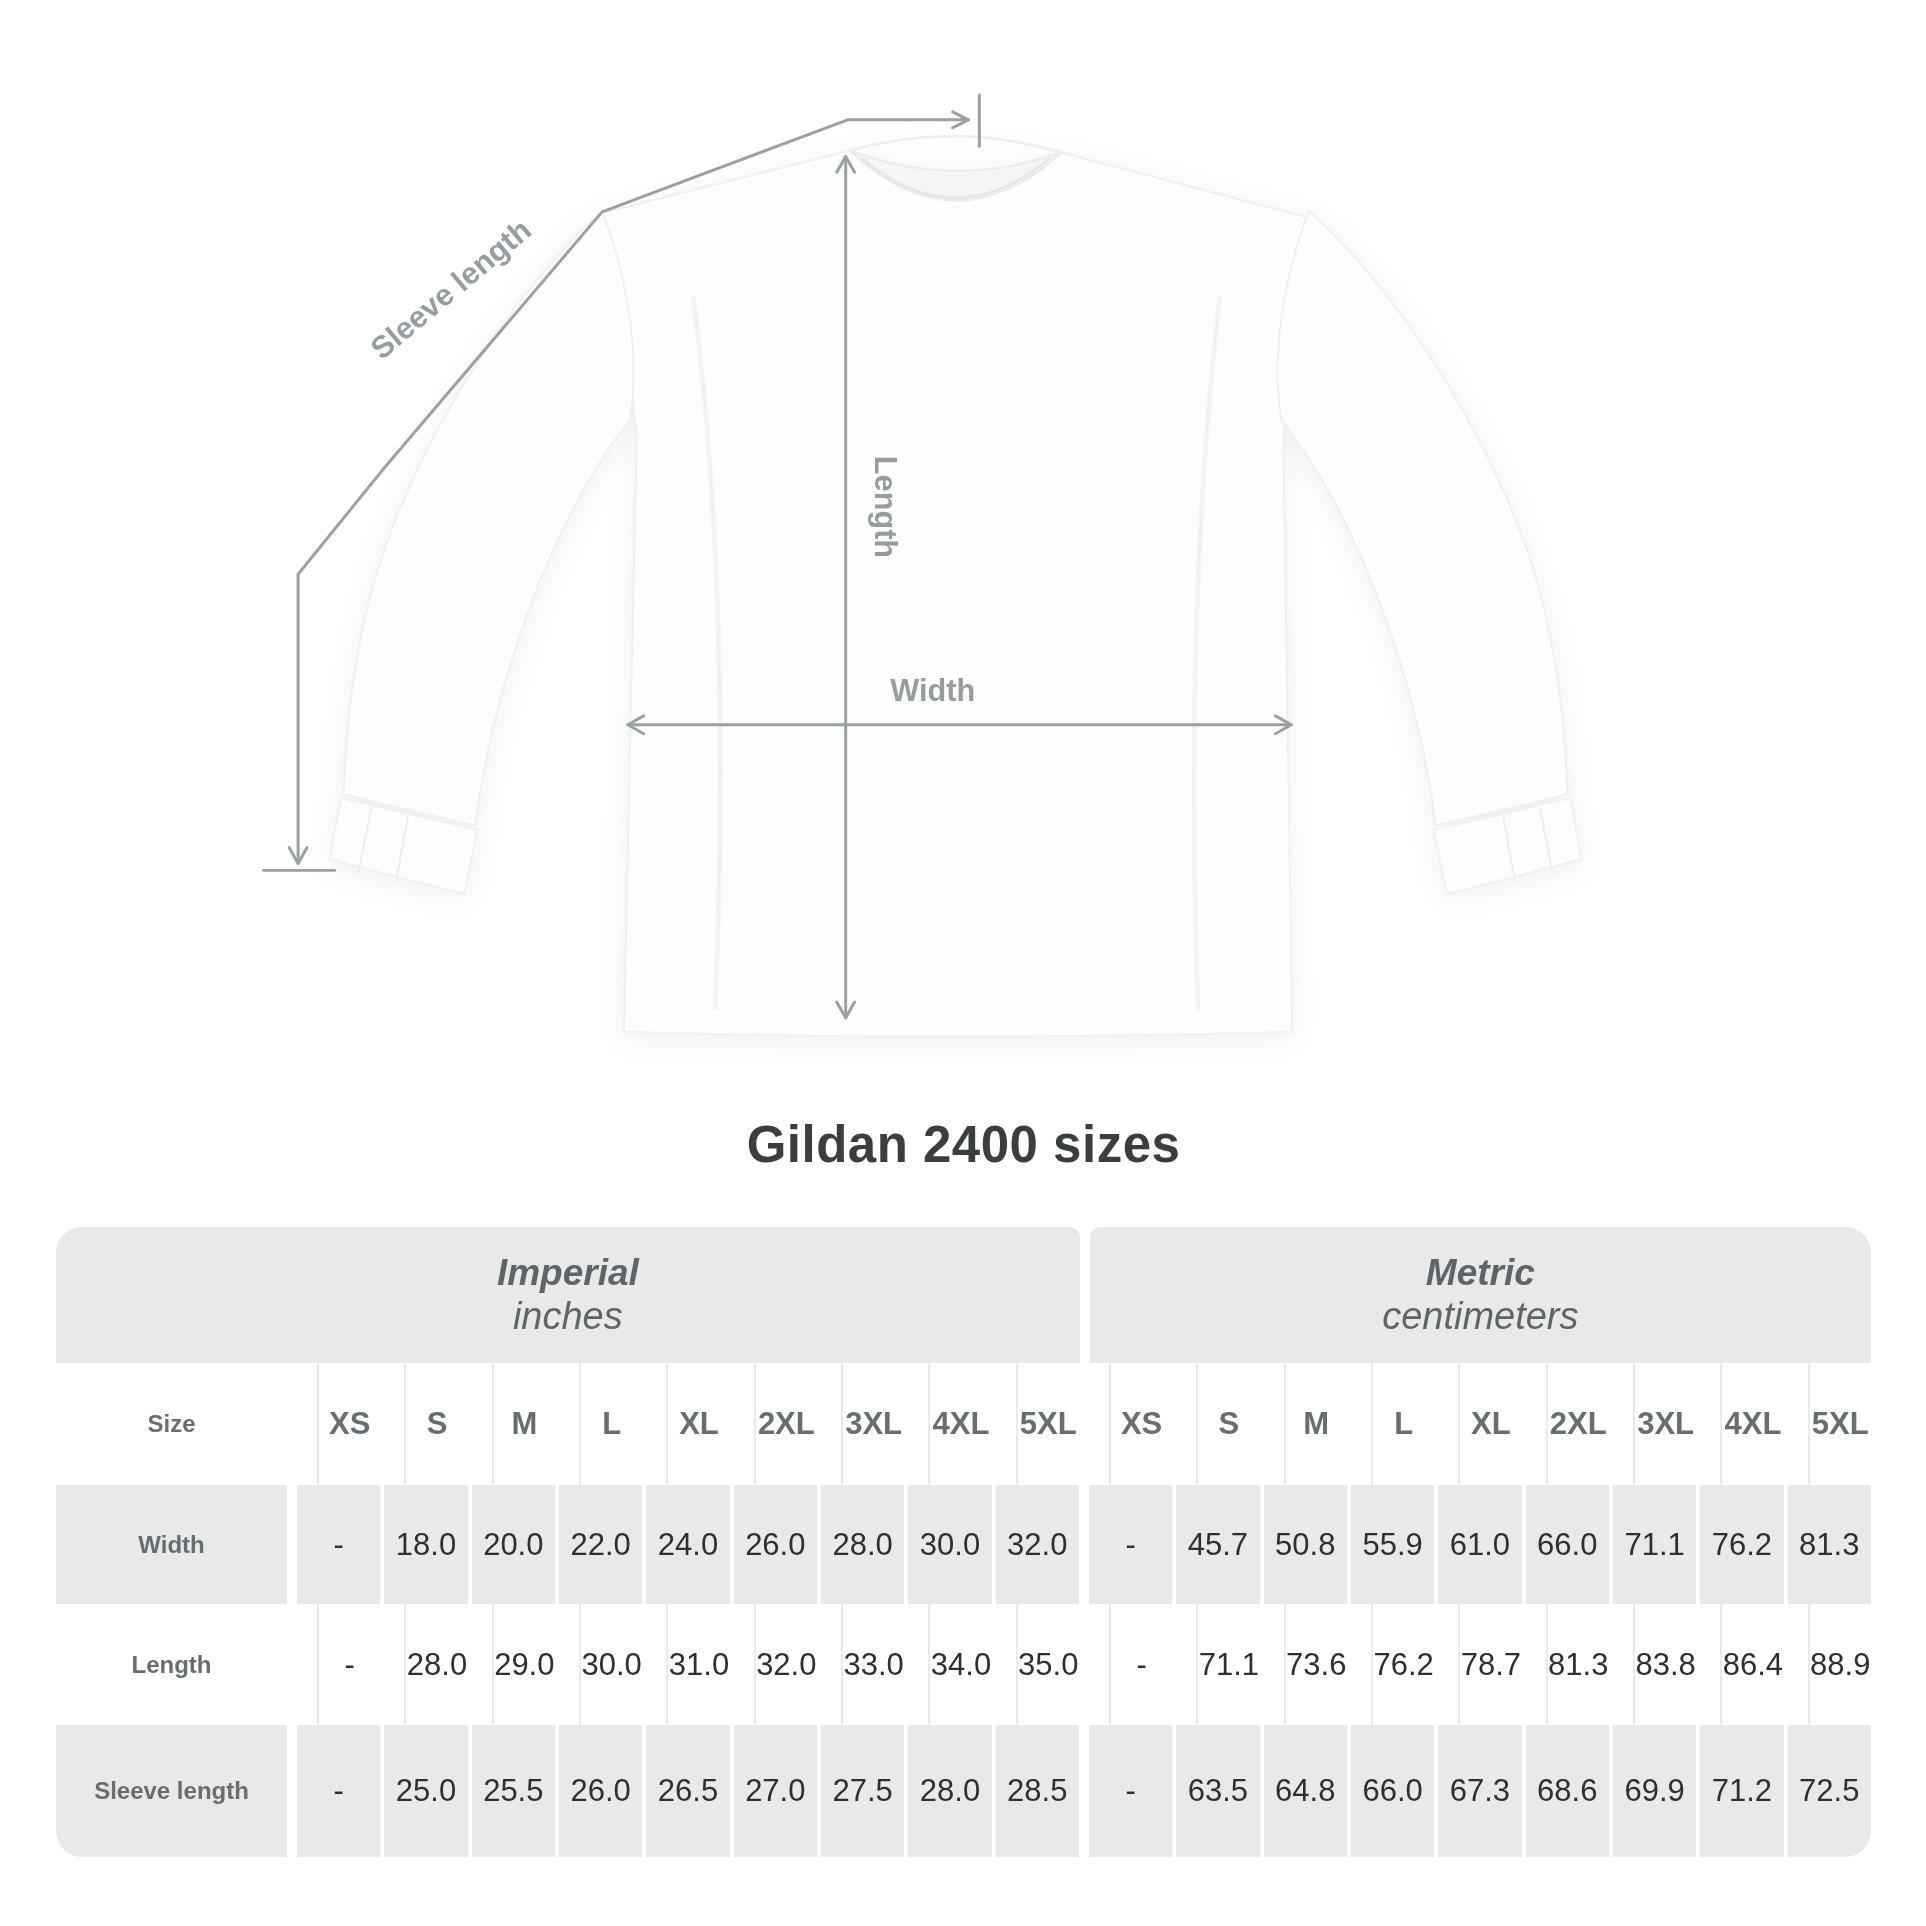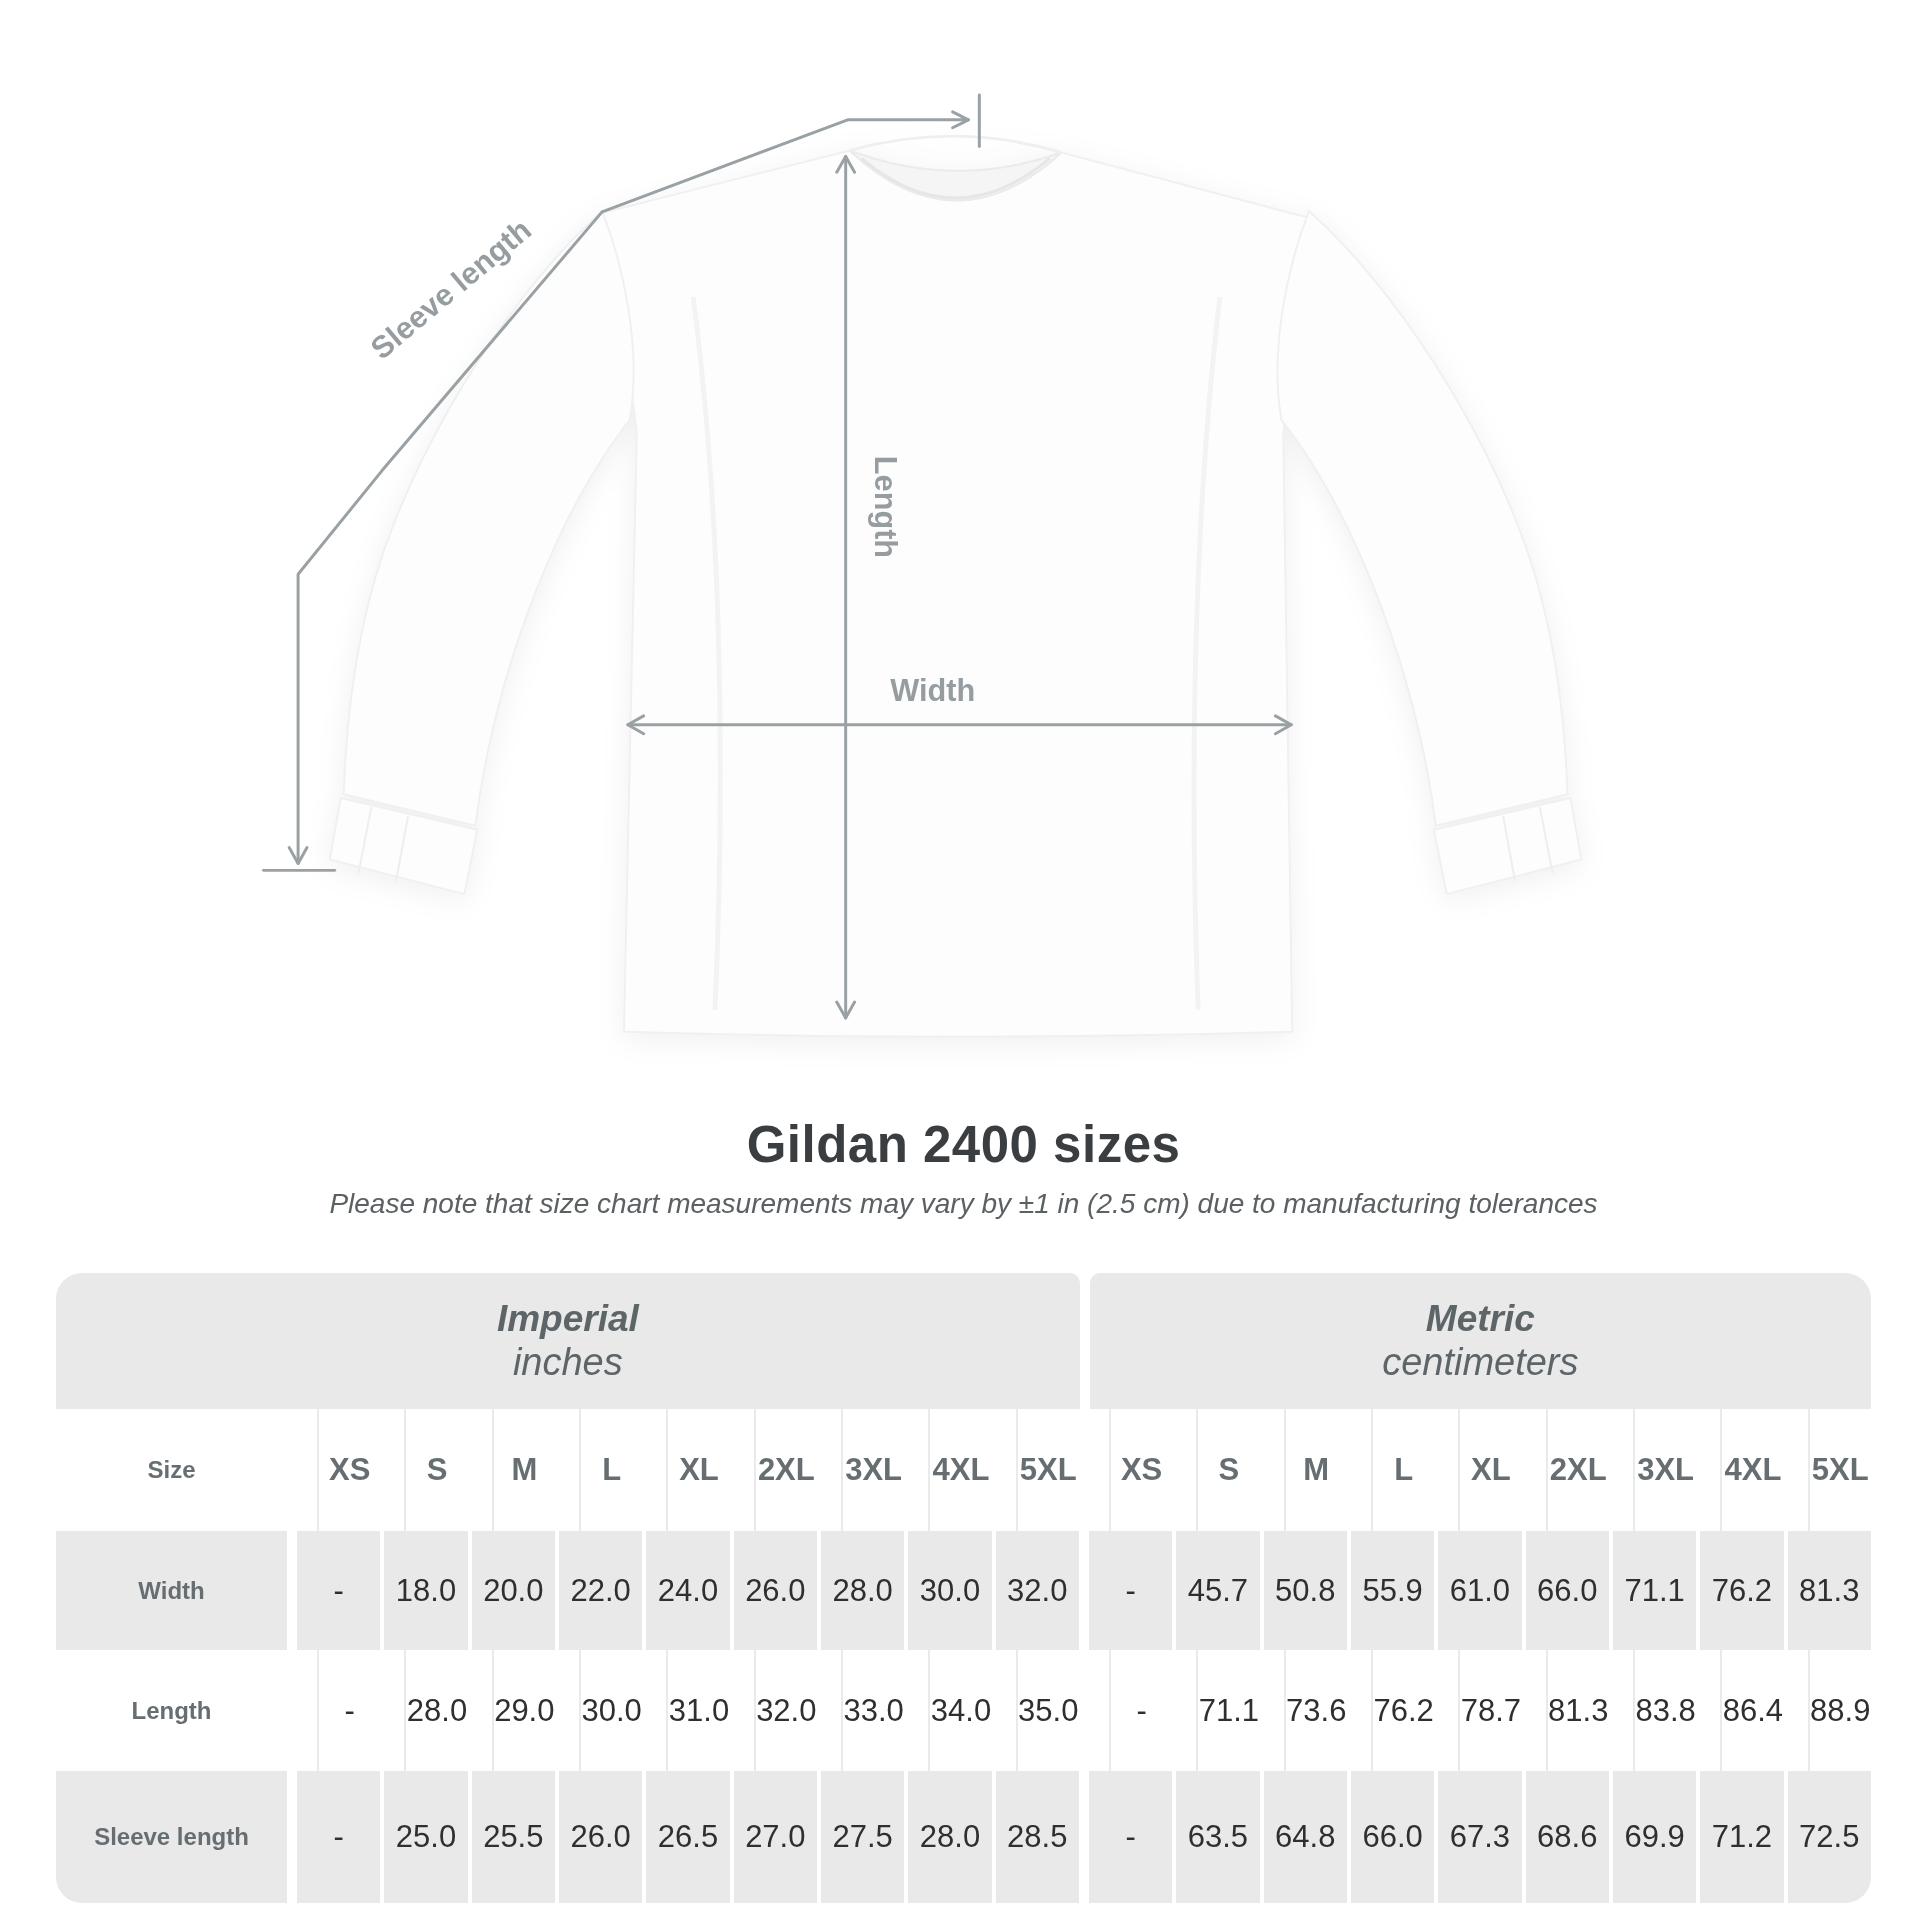--- a/index.html
+++ b/index.html
@@ -105,21 +105,20 @@
         <path class="meas" d="M 266 879 L 338 879"></path>
 
         <text class="mlabel" transform="translate(462 300) rotate(-40)" text-anchor="middle">Sleeve length</text>
         <text class="mlabel" transform="translate(884 512) rotate(90)" text-anchor="middle">Length</text>
         <text class="mlabel" x="942" y="708" text-anchor="middle">Width</text>
       </g>
     </svg>
   </div>
 
   <h1 class="title">Gildan 2400 sizes</h1>
-  <p class="subtitle">Please note that size chart measurements may vary by ±1 in (2.5 cm) due to manufacturing tolerances</p>
 
   <div class="table">
 
     <div class="row r-head">
       <div class="band b-imp">
         <div class="b-name">Imperial</div>
         <div class="b-unit">inches</div>
       </div>
       <div class="sp"></div>
       <div class="band b-met">

